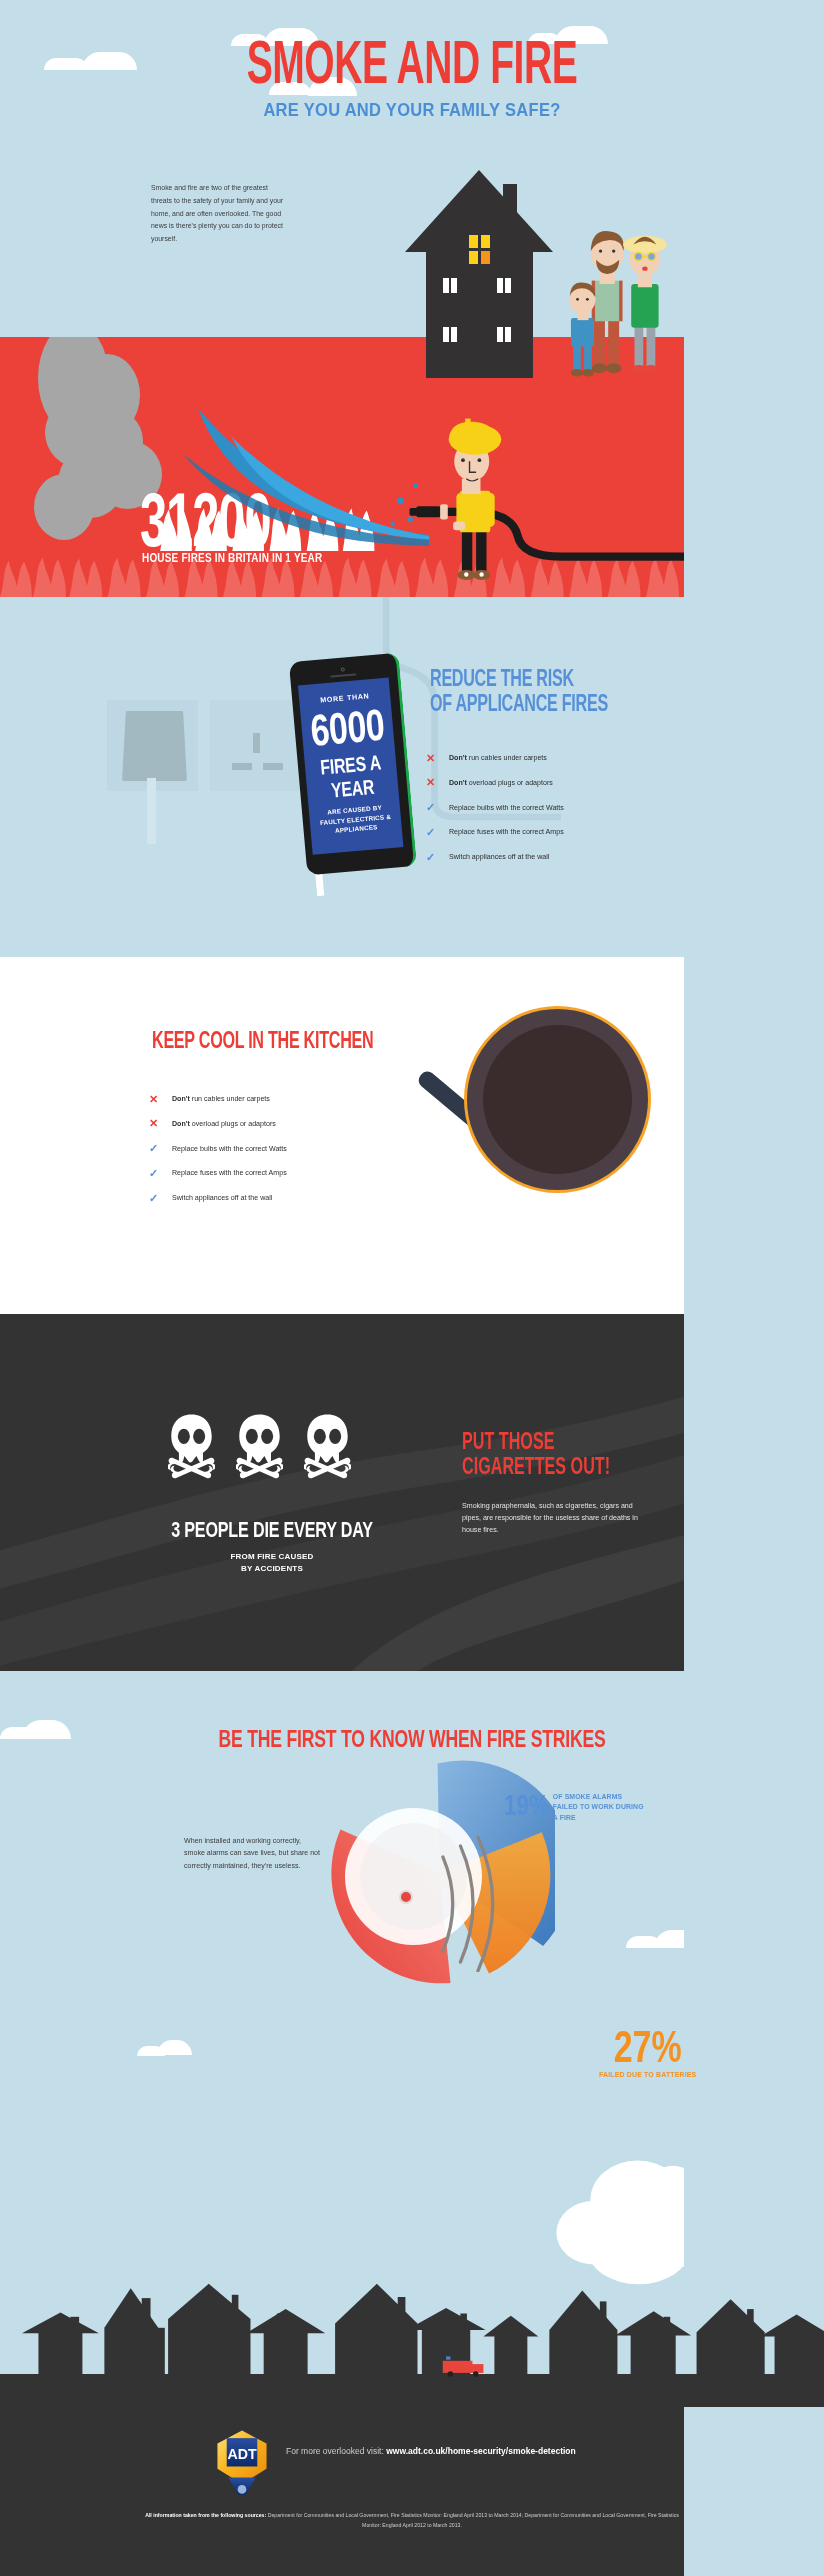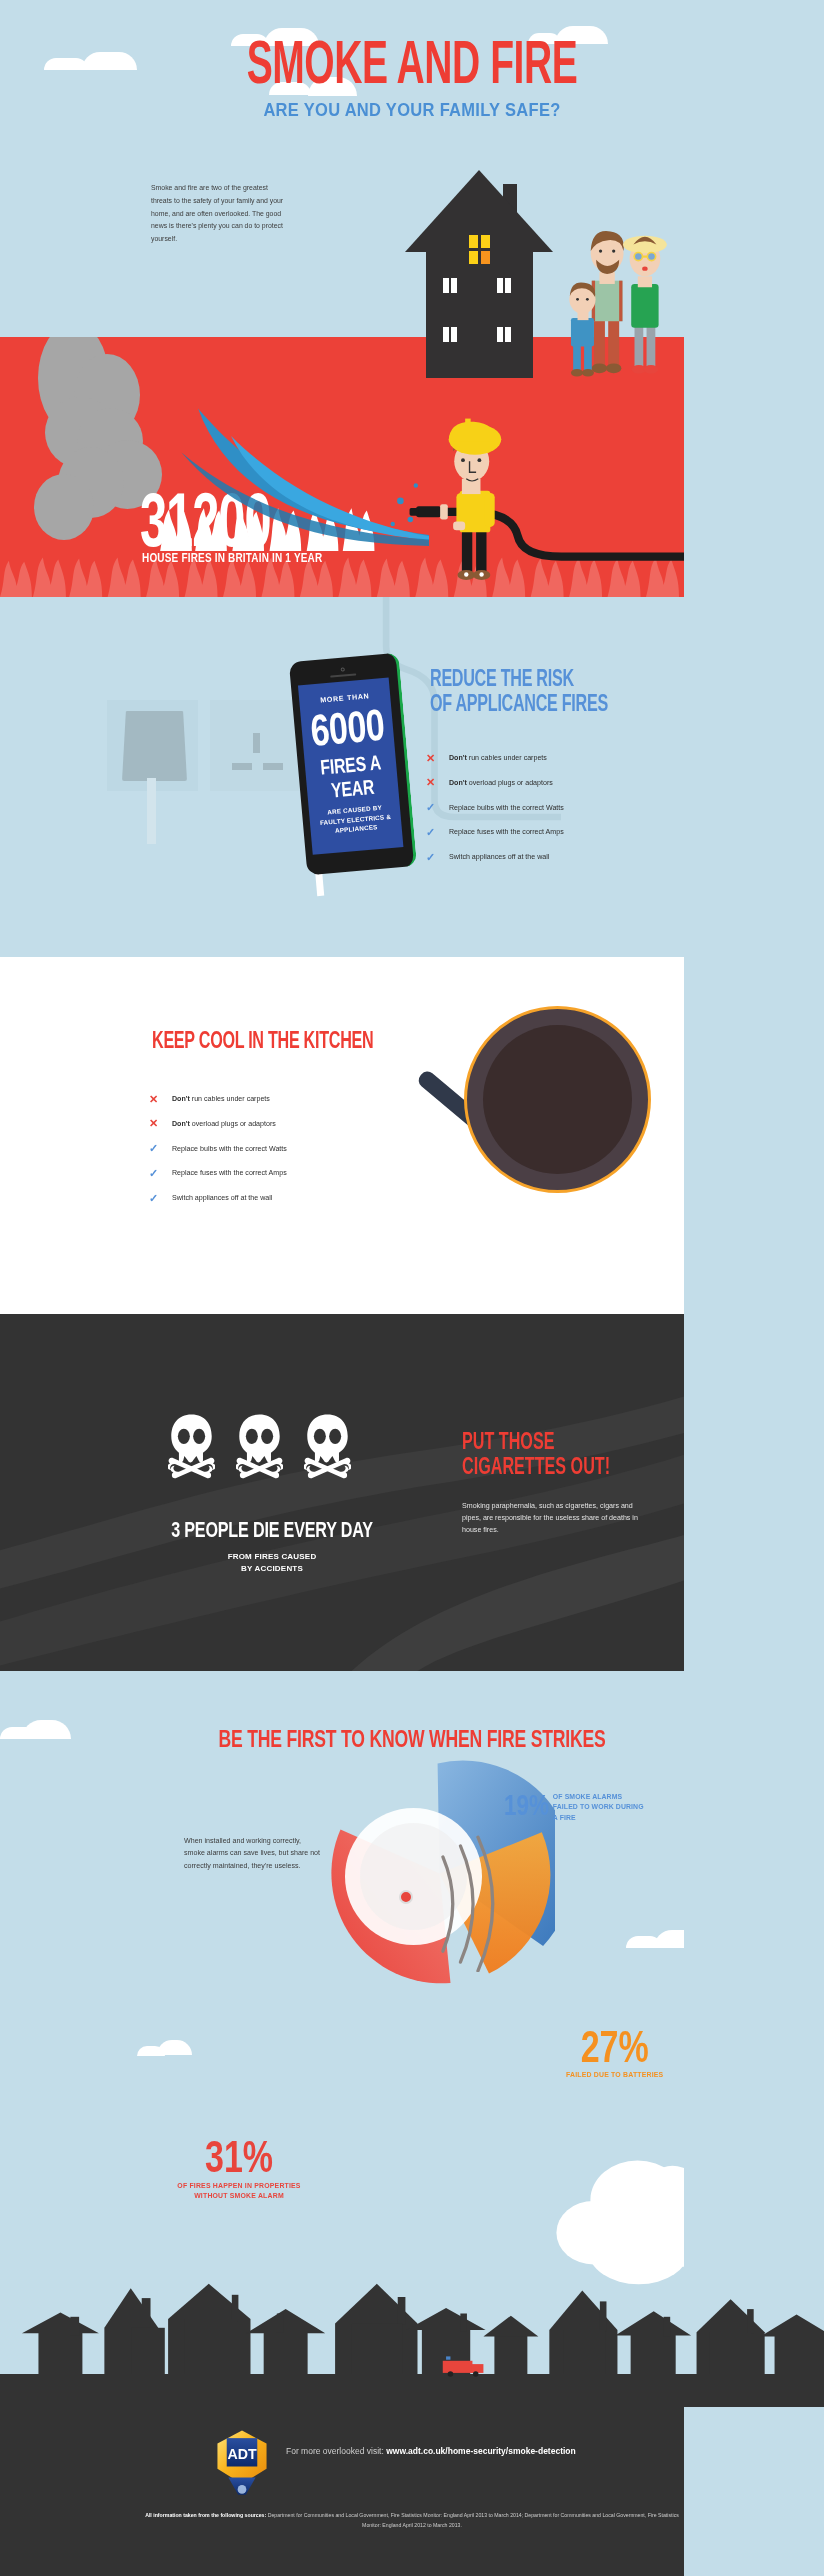--- a/index.html
+++ b/index.html
@@ -211,21 +211,21 @@
   }
   .p19 {
     position:absolute; left:504px; top:1789px; z-index:7;
     display:flex; align-items:flex-start;
   }
   .p19 .num { font-size:22.5px; font-weight:bold; color:#5691d8;
     transform:scaleY(1.28); transform-origin:left top; }
   .p19 .cap { font-size:6.9px; font-weight:bold; color:#5691d8;
     line-height:1.55; margin-left:3.8px; margin-top:2.7px; letter-spacing:0.1px; }
   .p27 {
-    position:absolute; left:566px; top:2022px; z-index:7; text-align:center;
+    position:absolute; left:599px; top:2022px; z-index:7; text-align:center;
   }
   .p27 .num { font-size:34px; font-weight:bold; color:#f59120;
     transform:scaleY(1.3); transform-origin:center top; }
   .p27 .cap { font-size:6.9px; font-weight:bold; color:#f59120;
     letter-spacing:0.2px; margin-top:10px; }
   .p31 {
     position:absolute; left:165px; top:2132px; z-index:7; text-align:center; width:148px;
   }
   .p31 .num { font-size:34px; font-weight:bold; color:#e8453c;
     transform:scaleY(1.3); transform-origin:center top; }
@@ -557,21 +557,21 @@
       <ellipse cx="57" cy="44" rx="11" ry="14" fill="#333"></ellipse>
       <g fill="#fff">
         <path d="M12 98 C4 98 2 108 10 110 C4 114 8 124 16 120 L70 96 C78 92 86 100 80 106 C88 106 90 96 82 94 C88 90 84 80 76 84 L22 108 C14 112 6 104 12 98Z"></path>
         <path d="M74 98 C82 98 84 108 76 110 C82 114 78 124 70 120 L16 96 C8 92 0 100 6 106 C-2 106 -4 96 4 94 C-2 90 2 80 10 84 L64 108 C72 112 80 104 74 98Z"></path>
       </g>
     </svg>
   </div>
 
   <div class="die-big">3 PEOPLE DIE EVERY DAY</div>
   <div class="die-sub">
-    <div>FROM FIRES CAUSED</div>
+    <div>FROM FIRE CAUSED</div>
     <div>BY ACCIDENTS</div>
   </div>
 
   <div class="cig-head">
     <div>PUT THOSE</div>
     <div>CIGARETTES OUT!</div>
   </div>
   <div class="cig-para">Smoking paraphernalia, such as cigarettes, cigars and pipes, are responsible for the useless share of deaths in house fires.</div>
 
   <div class="band band-alarm">
@@ -630,24 +630,20 @@
     <path d="M80 4 Q134 125 80 248" stroke="#8c8582" stroke-width="6" fill="none" stroke-linecap="round"></path>
   </svg>
 
   <div class="p19">
     <div class="num">19%</div>
     <div class="cap" style="max-width:91px;">OF SMOKE ALARMS FAILED TO WORK DURING A FIRE</div>
   </div>
   <div class="p27">
     <div class="num">27%</div>
     <div class="cap">FAILED DUE TO BATTERIES</div>
-  </div>
-  <div class="p31">
-    <div class="num">31%</div>
-    <div class="cap">OF FIRES HAPPEN IN PROPERTIES WITHOUT SMOKE ALARM</div>
   </div>
 
   <svg class="skyline" viewBox="0 0 1500 240" preserveAspectRatio="none">
     <g fill="#333333">
       <rect x="0" y="180" width="1500" height="60"></rect>
 
       <path d="M70 180 L70 106 L40 106 L110 68 L180 106 L150 106 L150 180Z"></path>
       <rect x="128" y="76" width="16" height="34"></rect>
 
       <path d="M190 180 L190 96 L238 24 L288 96 L288 180Z"></path>

